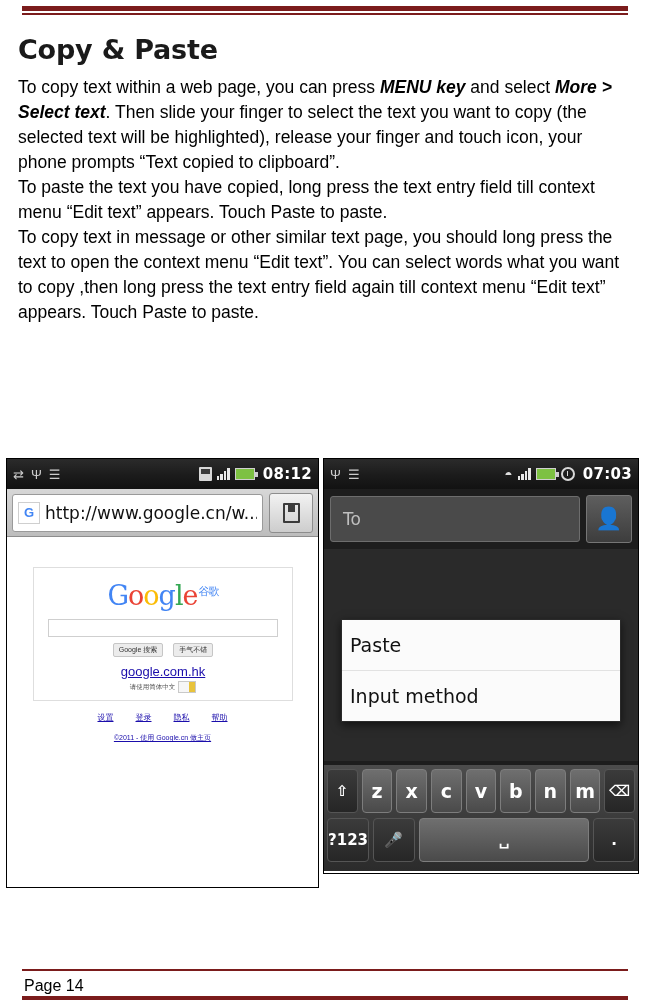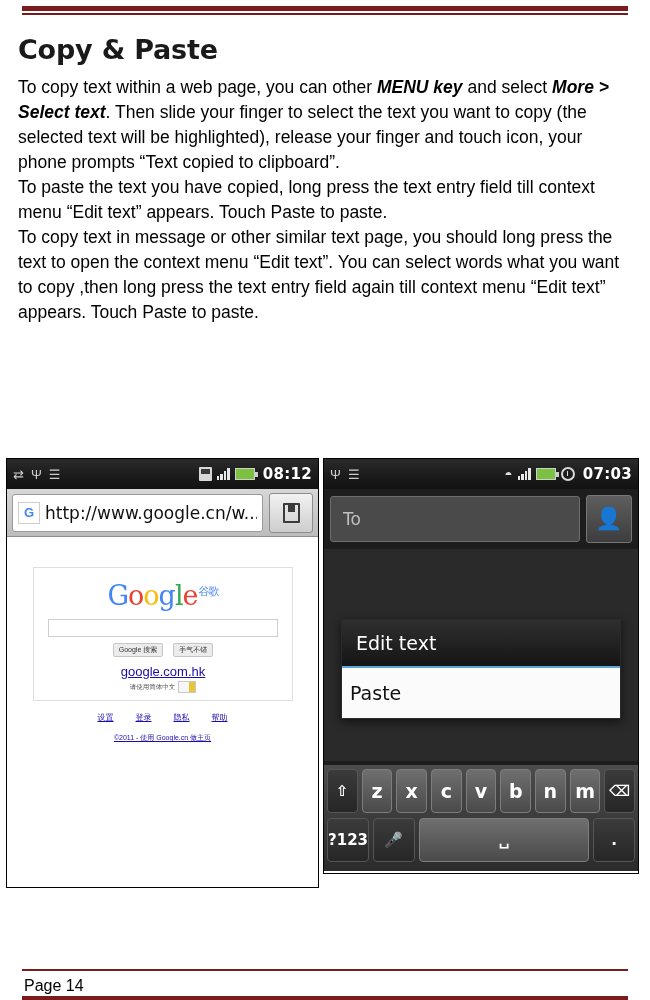--- a/index.html
+++ b/index.html
@@ -474,21 +474,21 @@
 </head>
 <body>
 
 <div class="rule-top"></div>
 <div class="rule-top-thin"></div>
 
 <div class="page-body">
   <h1 class="title">Copy &amp; Paste</h1>
 
   <p class="para">
-    <span>To copy text within a web page, you can other </span><span class="b">MENU key</span><span> and select </span><span class="b">More &gt; Select text</span><span>. Then slide your finger to select the text you want to copy (the selected text will be highlighted), release your finger and touch  icon, your phone prompts “Text copied to clipboard”.</span>
+    <span>To copy text within a web page, you can press </span><span class="b">MENU key</span><span> and select </span><span class="b">More &gt; Select text</span><span>. Then slide your finger to select the text you want to copy (the selected text will be highlighted), release your finger and touch  icon, your phone prompts “Text copied to clipboard”.</span>
   </p>
 
   <p class="para">
     <span>To paste the text you have copied, long press the text entry field till context menu “Edit text” appears. Touch Paste to paste.</span>
   </p>
 
   <p class="para">
     <span>To copy text in message or other similar text page, you should long press the text to open the context menu “Edit text”. You can select words what you  want to copy ,then long press the text entry field again till context menu “Edit text” appears. Touch Paste to paste.</span>
   </p>
 </div>
@@ -579,22 +579,22 @@
           <span>To</span>
         </div>
         <div class="contact-btn">
           <span>👤</span>
         </div>
       </div>
 
       <div class="msg-body"></div>
 
       <div class="ctx">
-        <div class="ctx-title">Edit text</div>
         <div class="ctx-item">Paste</div>
+        <div class="ctx-item">Input method</div>
       </div>
 
       <div class="kb">
         <div class="kb-row">
           <div class="key dark small">⇧</div>
           <div class="key">z</div>
           <div class="key">x</div>
           <div class="key">c</div>
           <div class="key">v</div>
           <div class="key">b</div>

